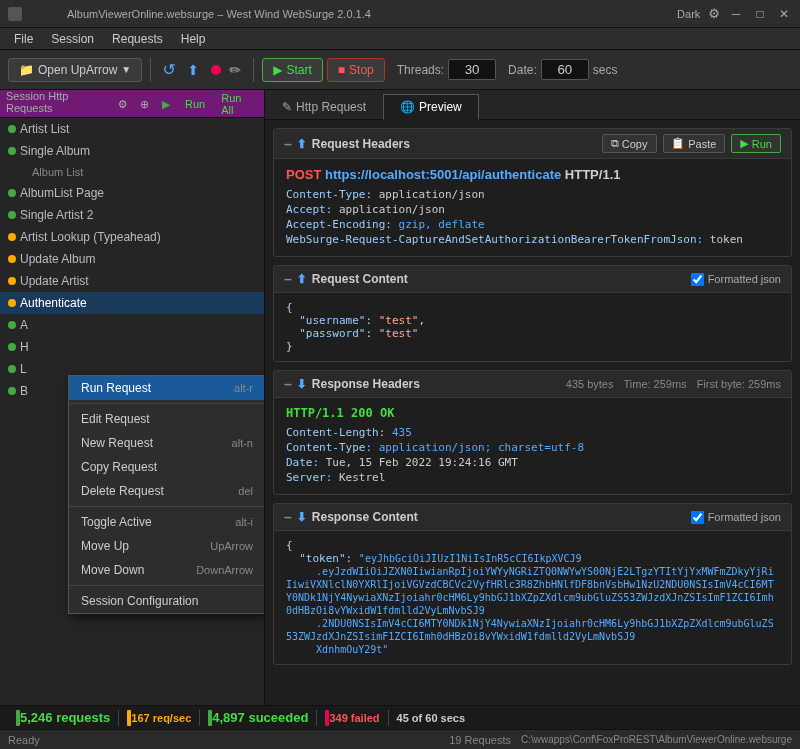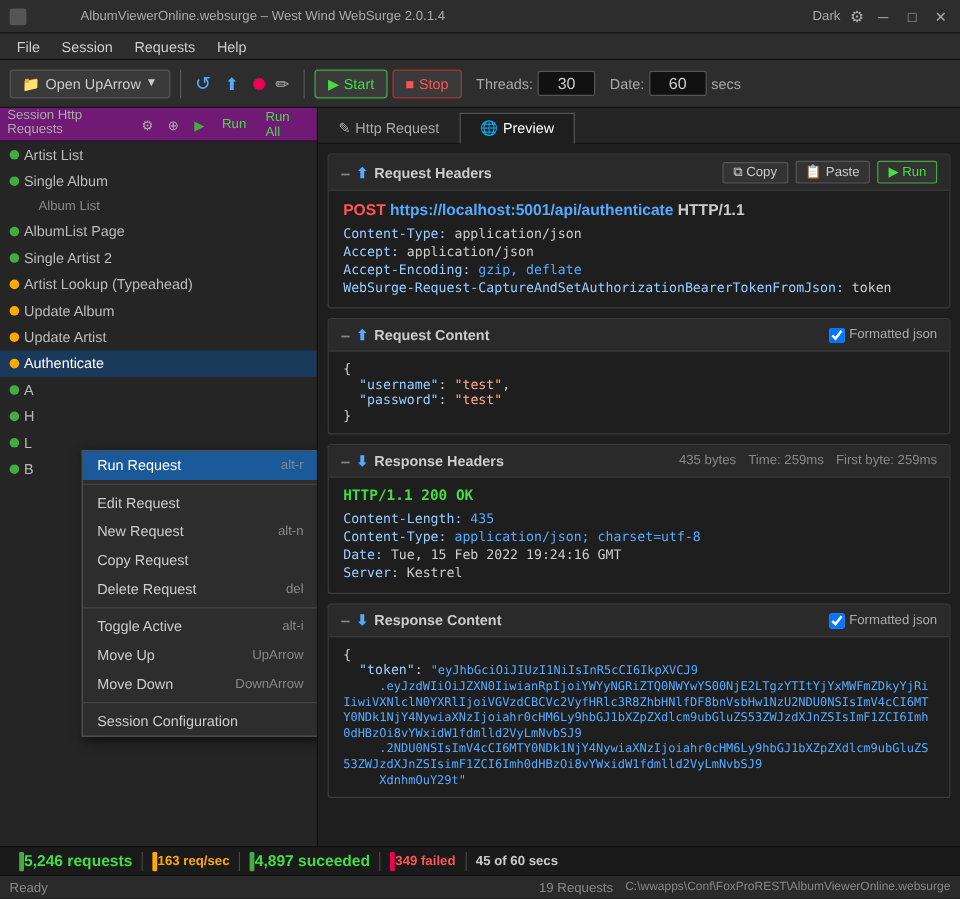--- a/index.html
+++ b/index.html
@@ -575,21 +575,21 @@
 </div>
 
 <div id="status-bar">
   <div class="status-segment">
     <div class="green-bar"></div>
     <span class="stat-green">5,246 requests</span>
   </div>
   <div class="stat-sep"></div>
   <div class="status-segment">
     <div class="yellow-bar"></div>
-    <span class="stat-yellow">163 req/sec</span>
+    <span class="stat-yellow">167 req/sec</span>
   </div>
   <div class="stat-sep"></div>
   <div class="status-segment">
     <div class="green-bar"></div>
     <span class="stat-green">4,897 suceeded</span>
   </div>
   <div class="stat-sep"></div>
   <div class="status-segment">
     <div class="red-bar"></div>
     <span class="stat-red">349 failed</span>

